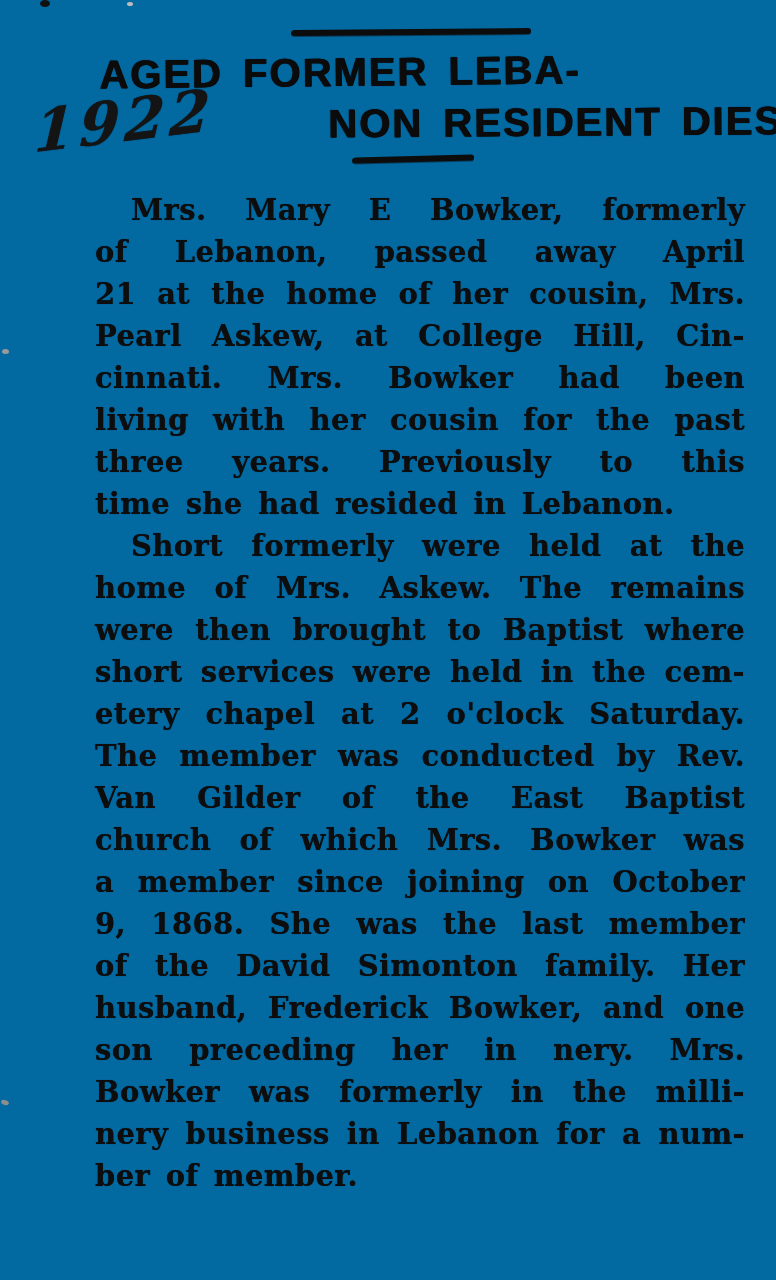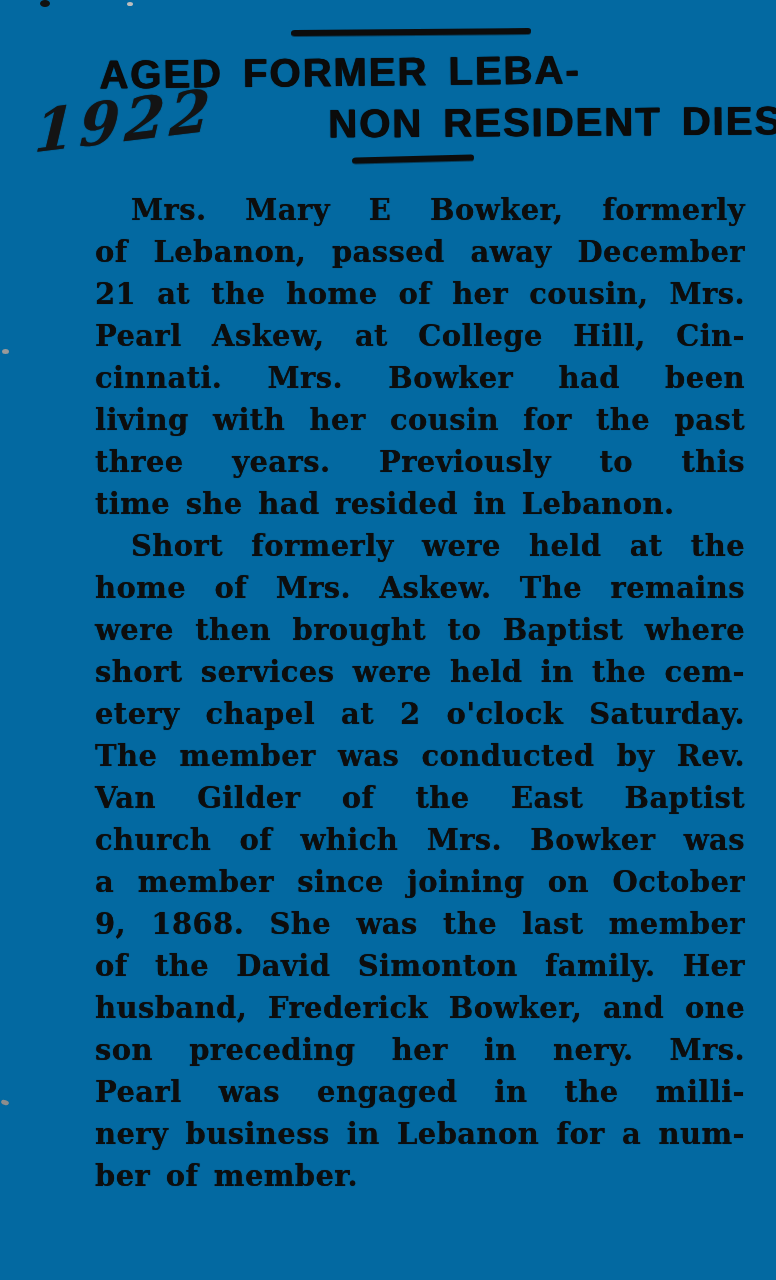--- a/index.html
+++ b/index.html
@@ -117,21 +117,21 @@
   <div class="year">1922</div>
 
   <h1 class="headline hl2">NON RESIDENT DIES</h1>
 
   <div class="rule rule-mid"></div>
 
   <div class="article">
 
     <div class="para">
       <div class="line open">Mrs. Mary E Bowker, formerly</div>
-      <div class="line">of Lebanon, passed away December</div>
+      <div class="line">of Lebanon, passed away April</div>
       <div class="line">21 at the home of her cousin, Mrs.</div>
       <div class="line">Pearl Askew, at College Hill, Cin-</div>
       <div class="line">cinnati. Mrs. Bowker had been</div>
       <div class="line">living with her cousin for the past</div>
       <div class="line">three years. Previously to this</div>
       <div class="line end">time she had resided in Lebanon.</div>
     </div>
 
     <div class="para">
       <div class="line open">Short formerly were held at the</div>
@@ -140,19 +140,19 @@
       <div class="line">short services were held in the cem-</div>
       <div class="line">etery chapel at 2 o'clock Saturday.</div>
       <div class="line">The member was conducted by Rev.</div>
       <div class="line">Van Gilder of the East Baptist</div>
       <div class="line">church of which Mrs. Bowker was</div>
       <div class="line">a member since joining on October</div>
       <div class="line">9, 1868. She was the last member</div>
       <div class="line">of the David Simonton family. Her</div>
       <div class="line">husband, Frederick Bowker, and one</div>
       <div class="line">son preceding her in nery. Mrs.</div>
-      <div class="line">Pearl was engaged in the milli-</div>
+      <div class="line">Bowker was formerly in the milli-</div>
       <div class="line">nery business in Lebanon for a num-</div>
       <div class="line end">ber of member.</div>
     </div>
 
   </div>
 </div>
 
 </body></html>

